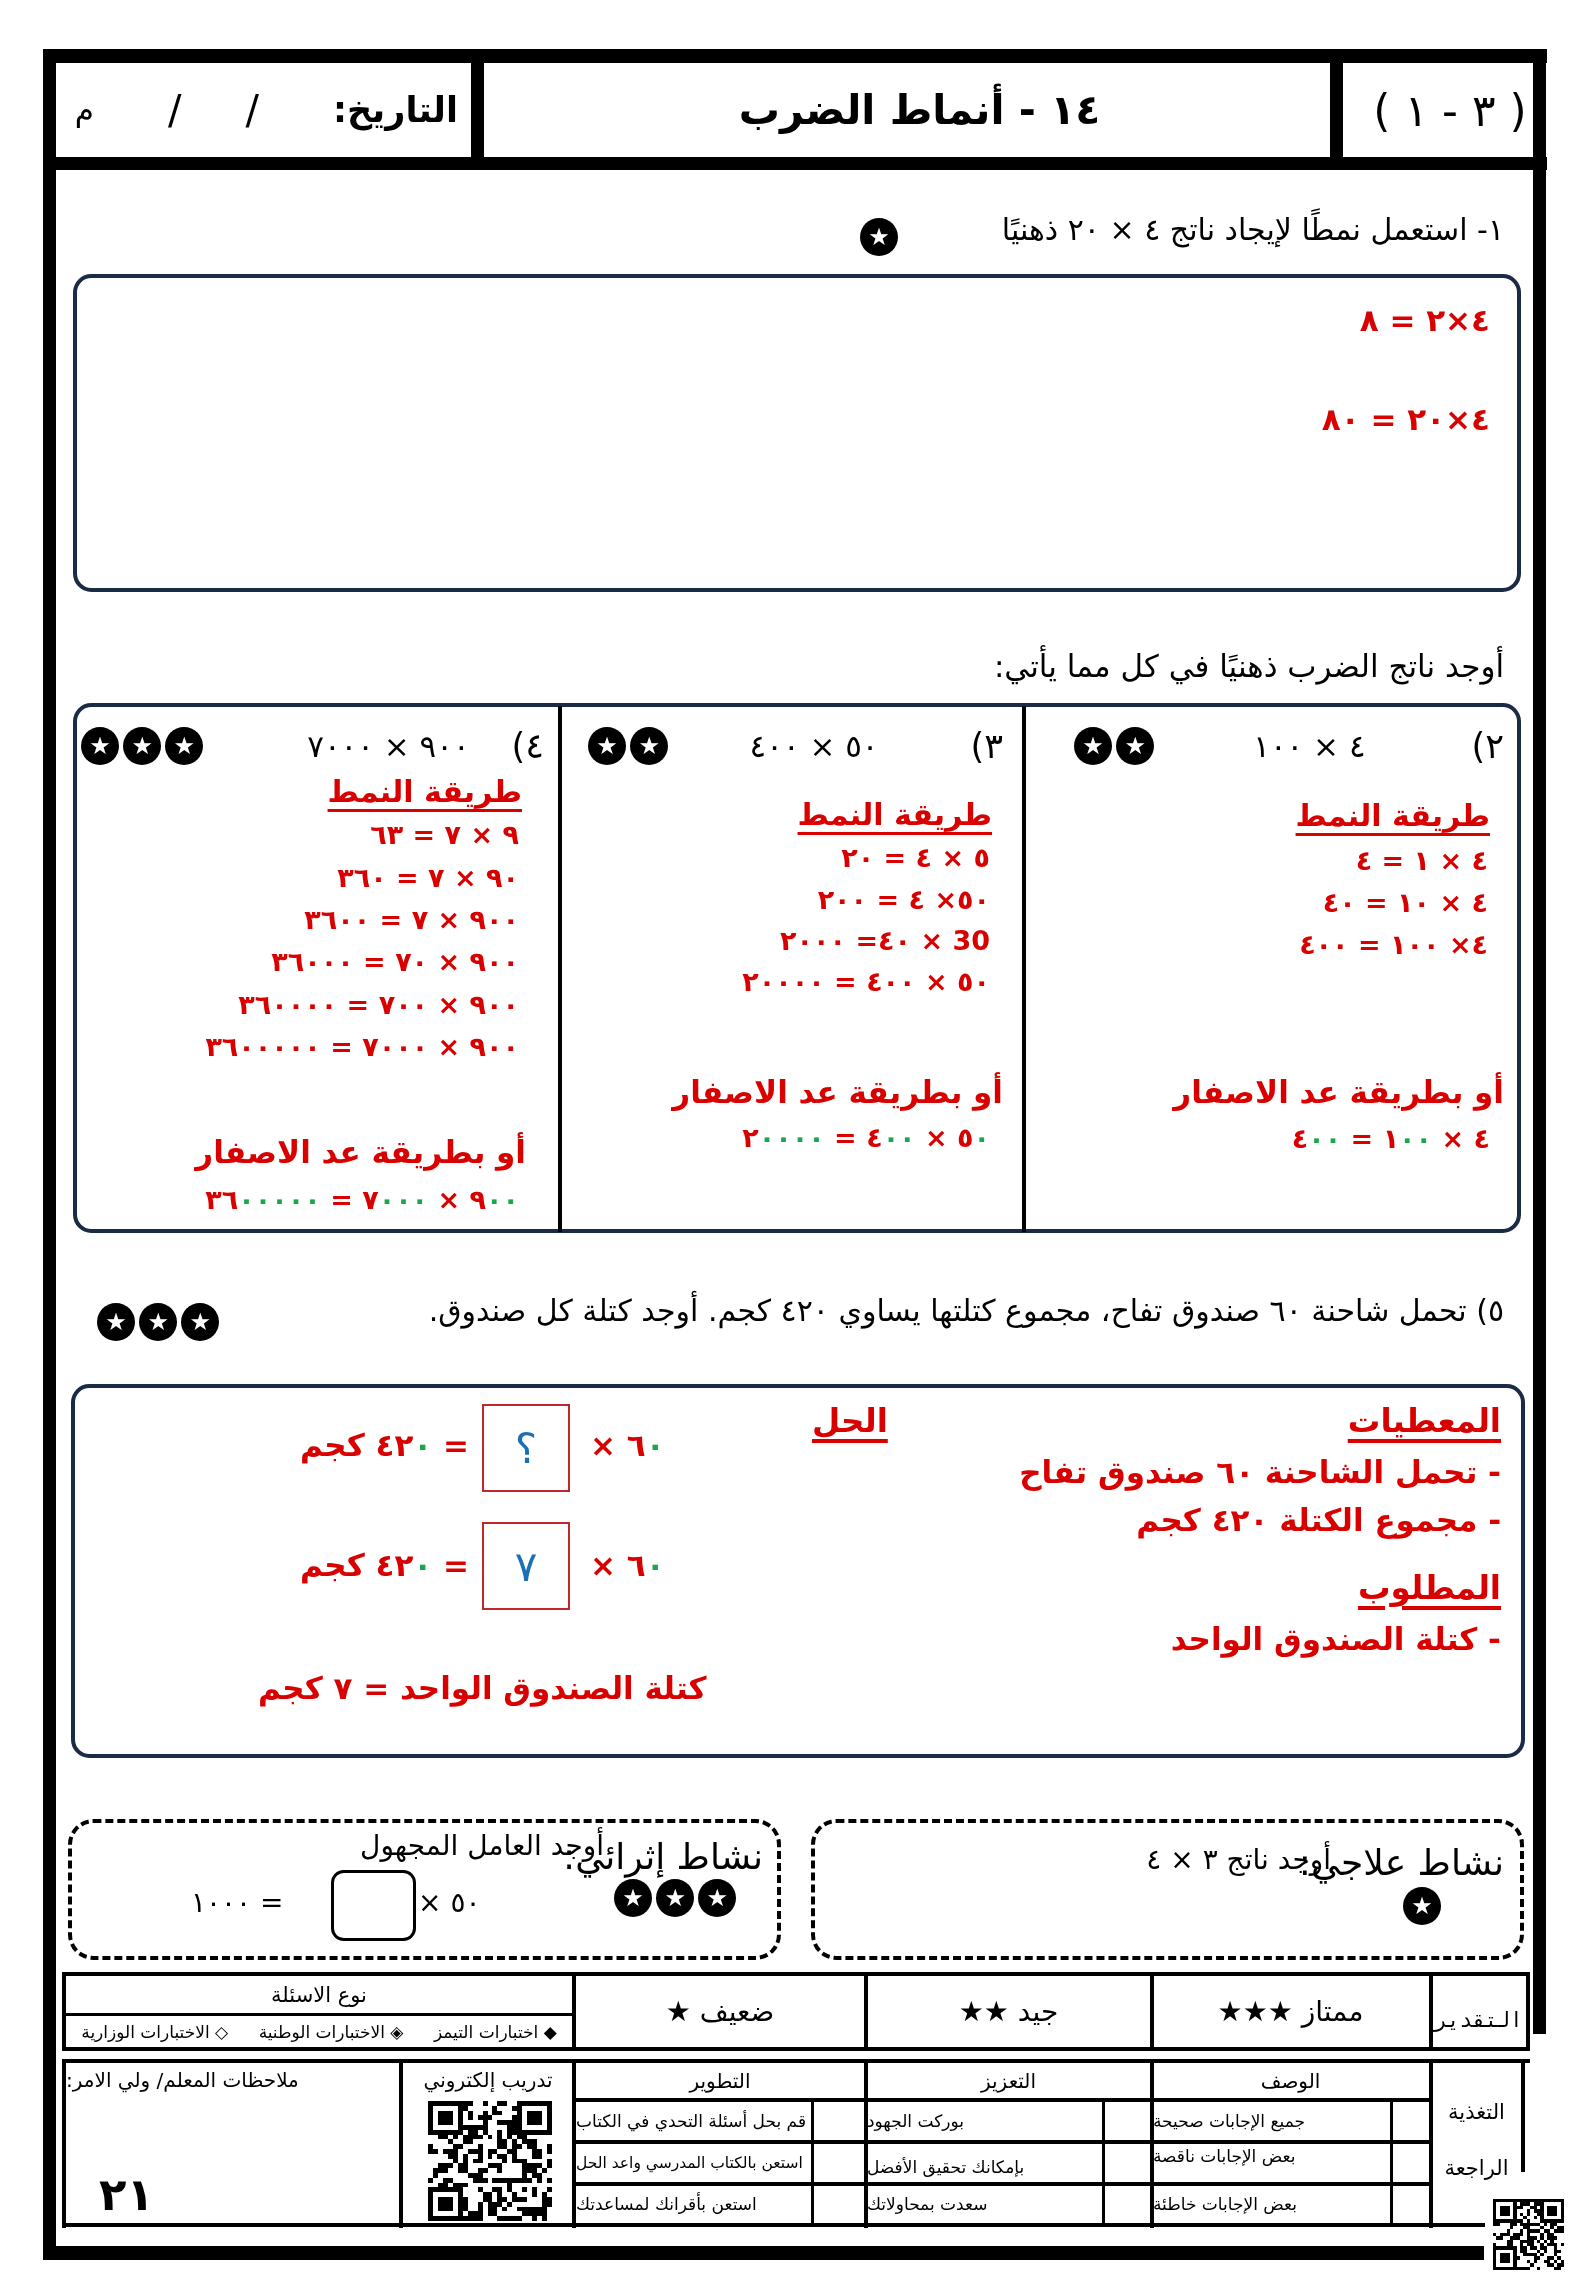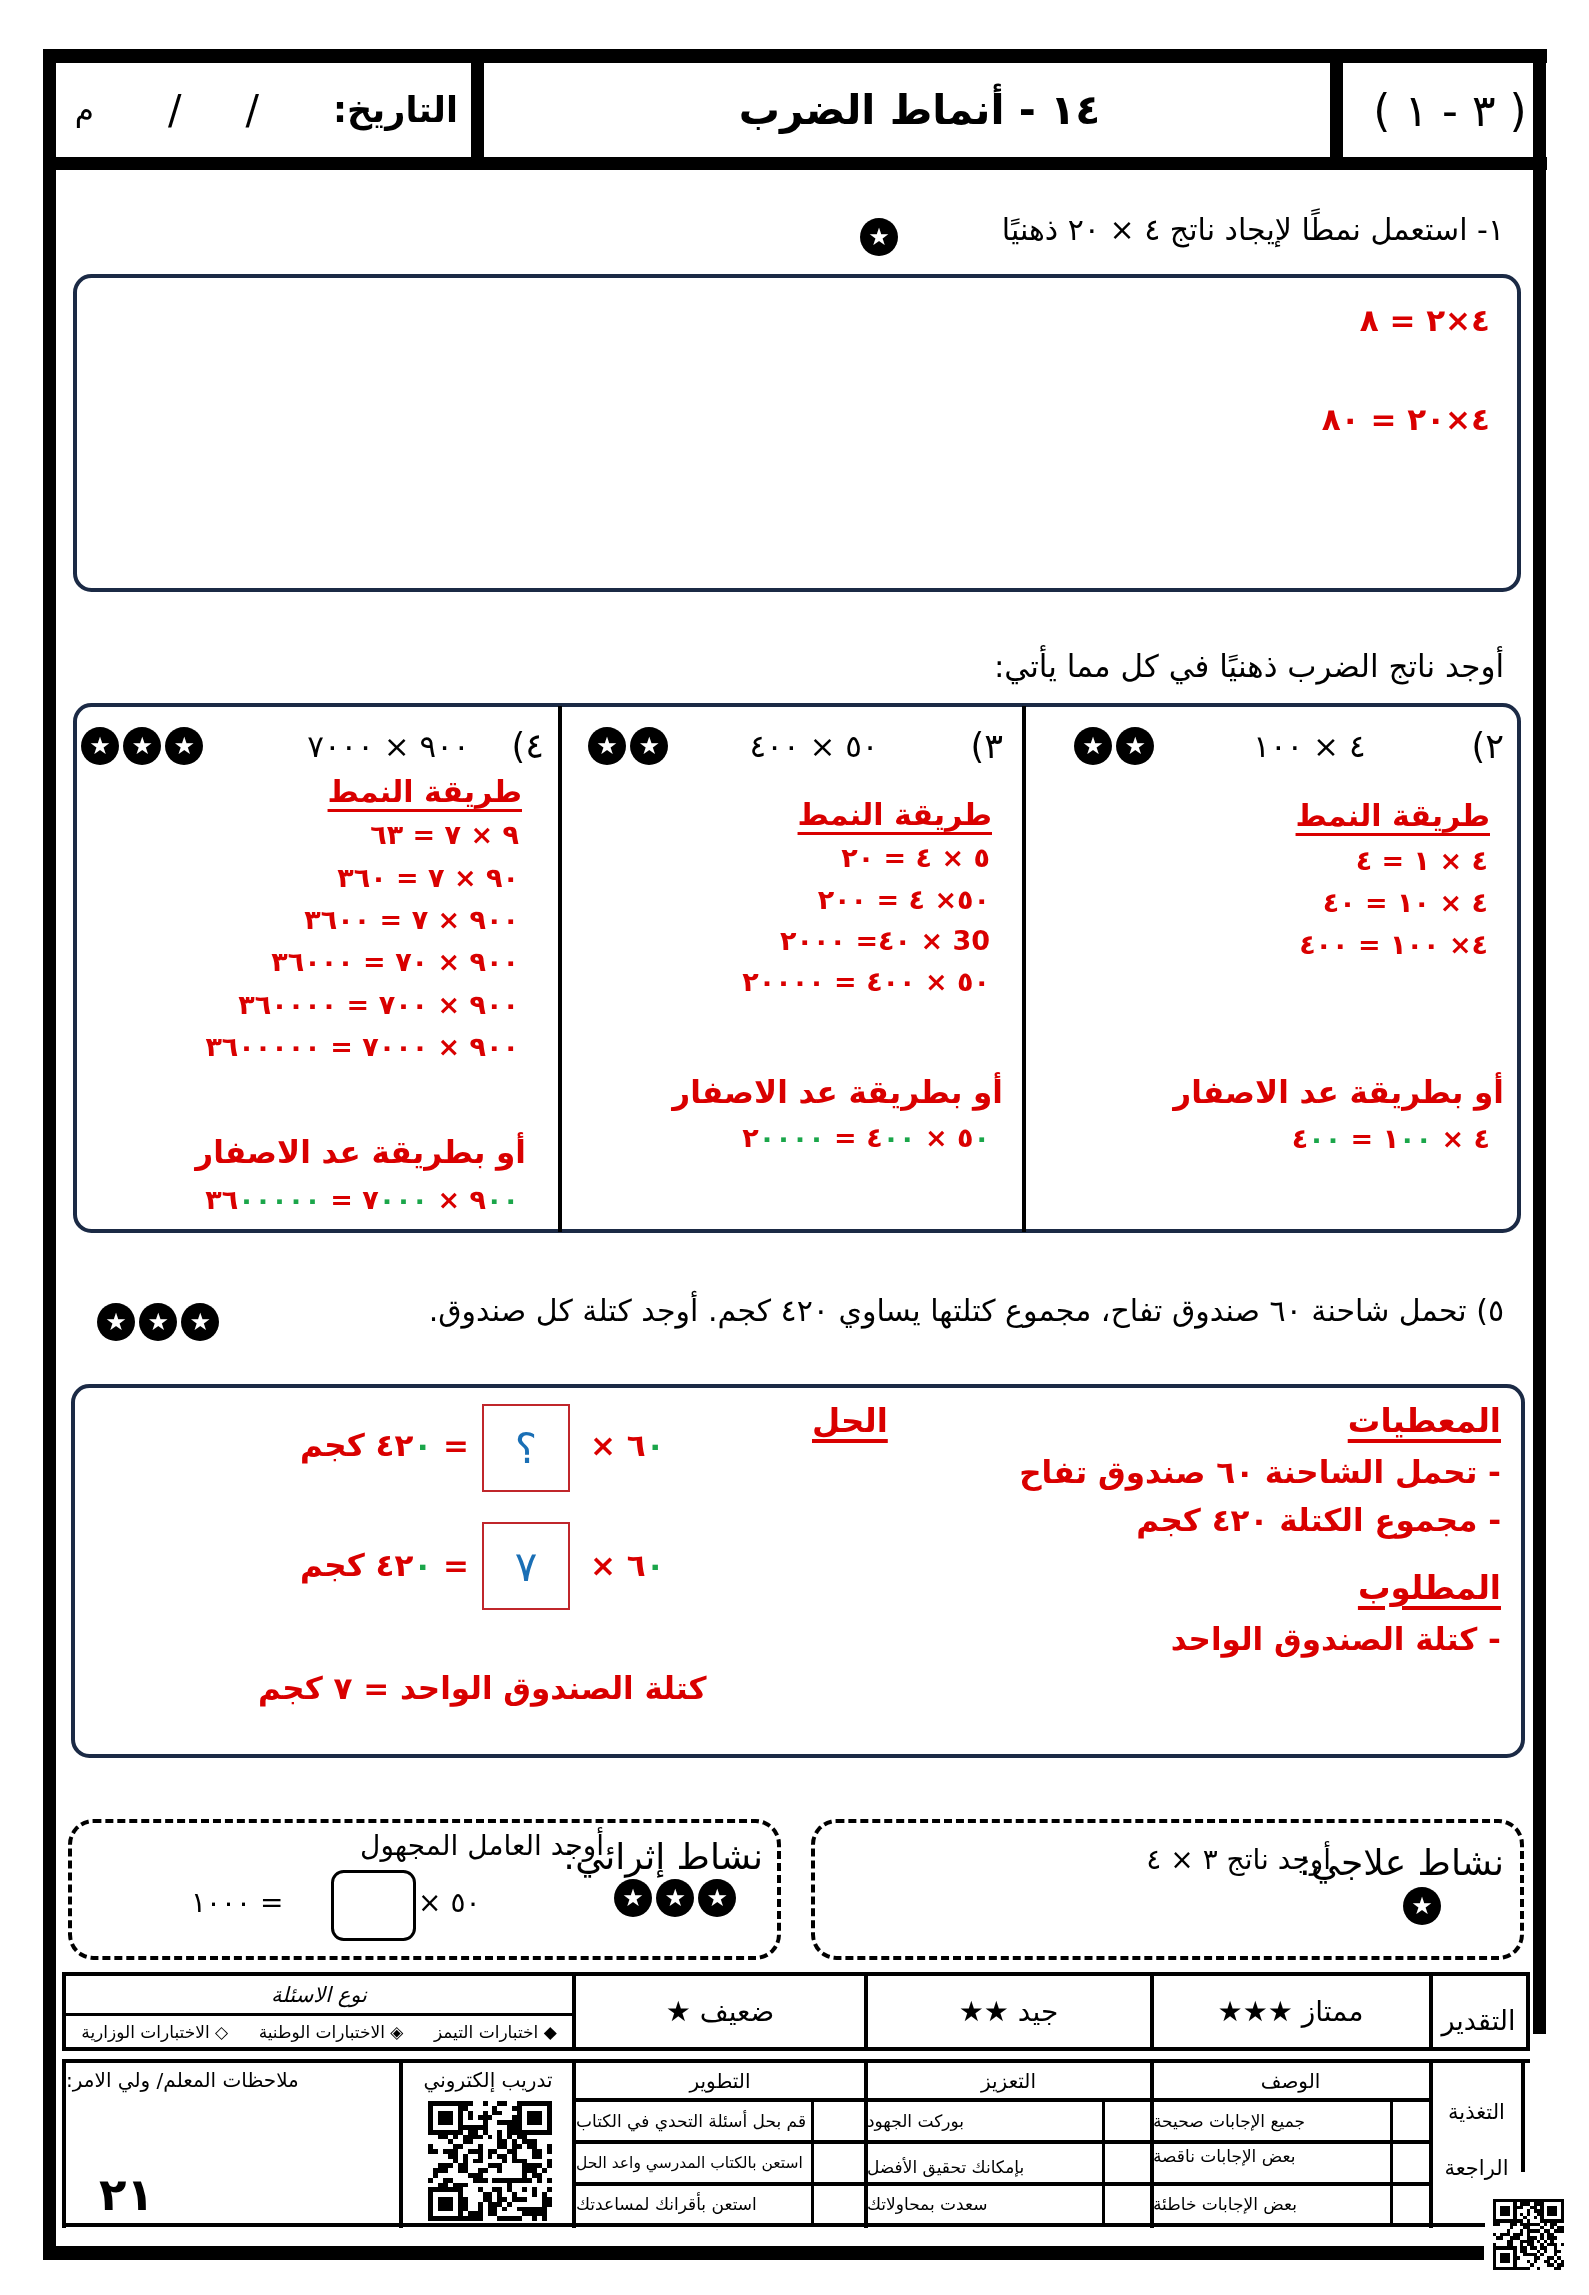--- a/index.html
+++ b/index.html
@@ -234,31 +234,31 @@
 <div class="abs tbl-line" style="left:62px; top:1972px; width:1468px; height:4.2px;"></div>
 <div class="abs tbl-line" style="left:62px; top:2047px; width:1468px; height:4.2px;"></div>
 <div class="abs tbl-line" style="left:62px; top:1972px; width:4.2px; height:79px;"></div>
 <div class="abs tbl-line" style="left:572px; top:1972px; width:3.5px; height:79px;"></div>
 <div class="abs tbl-line" style="left:864px; top:1972px; width:3.5px; height:79px;"></div>
 <div class="abs tbl-line" style="left:1150px; top:1972px; width:3.5px; height:79px;"></div>
 <div class="abs tbl-line" style="left:1429px; top:1972px; width:3.5px; height:79px;"></div>
 <div class="abs tbl-line" style="left:1526px; top:1972px; width:4.2px; height:79px;"></div>
 <div class="abs tbl-line" style="left:62px; top:2013px; width:512px; height:2.8px;"></div>
 
-<div class="abs cell-text" style="left:1432px; top:1976px; width:93px; height:89px; font-size:27px;" dir="rtl">التقدير</div>
+<div class="abs cell-text" style="left:1432px; top:1976px; width:93px; height:89px; font-size:21px;font-family:Liberation Mono, monospace;" dir="rtl">التقدير</div>
 <div class="abs cell-text" style="left:1153px; top:1976px; width:275px; height:71px; font-size:28px;" dir="rtl">
   <span>ممتاز</span>&nbsp;<span>★★★</span>
 </div>
 <div class="abs cell-text" style="left:867px; top:1976px; width:283px; height:71px; font-size:28px;" dir="rtl">
   <span>جيد</span>&nbsp;<span>★★</span>
 </div>
 <div class="abs cell-text" style="left:576px; top:1976px; width:288px; height:71px; font-size:28px;" dir="rtl">
   <span>ضعيف</span>&nbsp;<span>★</span>
 </div>
-<div class="abs cell-text" style="left:66px; top:1976px; width:506px; height:37px; font-size:21px;font-style:italic;" dir="rtl">نوع الاسئلة</div>
+<div class="abs cell-text" style="left:66px; top:1976px; width:506px; height:37px; font-size:21px;" dir="rtl">نوع الاسئلة</div>
 <div class="abs cell-text small-text" style="left:66px; top:2016px; width:506px; height:31px; justify-content:space-around; font-size:17px;" dir="rtl">
   <span><span>◆</span> <span>اختبارات التيمز</span></span>
   <span><span>◈</span> <span>الاختبارات الوطنية</span></span>
   <span><span>◇</span> <span>الاختبارات الوزارية</span></span>
 </div>
 
 <div class="abs tbl-line" style="left:62px; top:2059px; width:1468px; height:4.2px;"></div>
 <div class="abs tbl-line" style="left:62px; top:2223px; width:1423px; height:4.2px;"></div>
 <div class="abs tbl-line" style="left:62px; top:2059px; width:4.2px; height:169px;"></div>
 <div class="abs tbl-line" style="left:399px; top:2059px; width:3.5px; height:169px;"></div>

